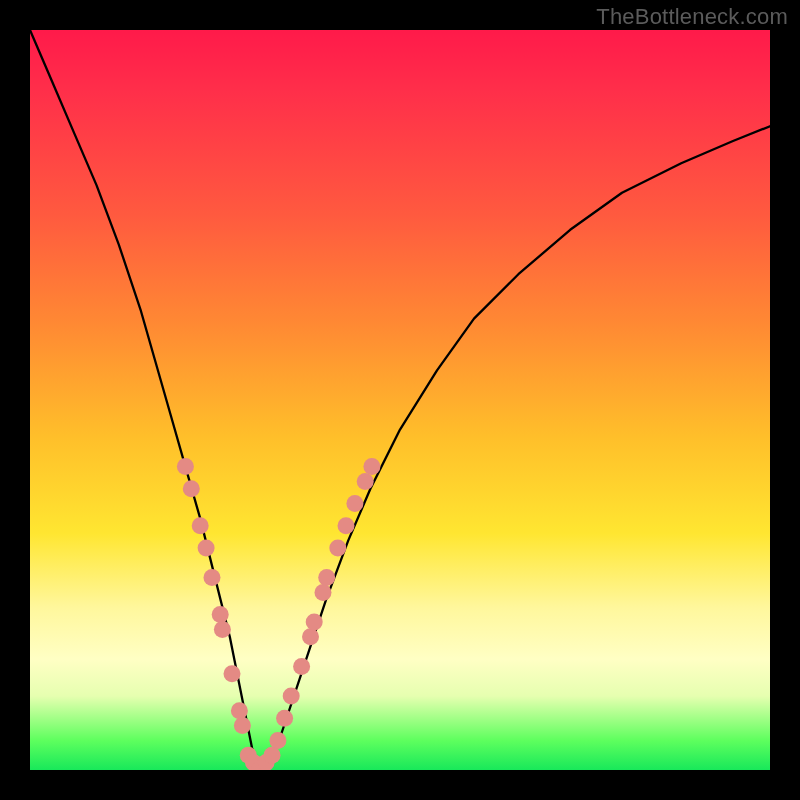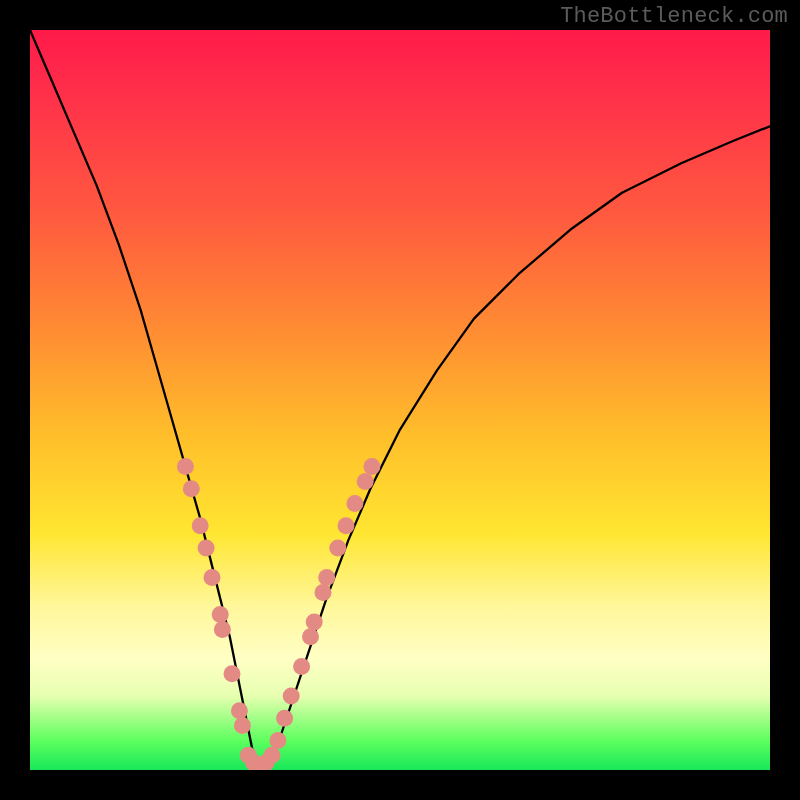--- a/index.html
+++ b/index.html
@@ -42,21 +42,20 @@
     );
   }
   .watermark {
     position: absolute;
     top: 4px;
     right: 12px;
     color: #5b5b5b;
     font-size: 22px;
     font-weight: 500;
     letter-spacing: 0.2px;
-    font-family: Liberation Mono, monospace;
   }
   svg.overlay {
     position: absolute;
     top: 0;
     left: 0;
   }
 </style>
 </head>
 <body>
 

